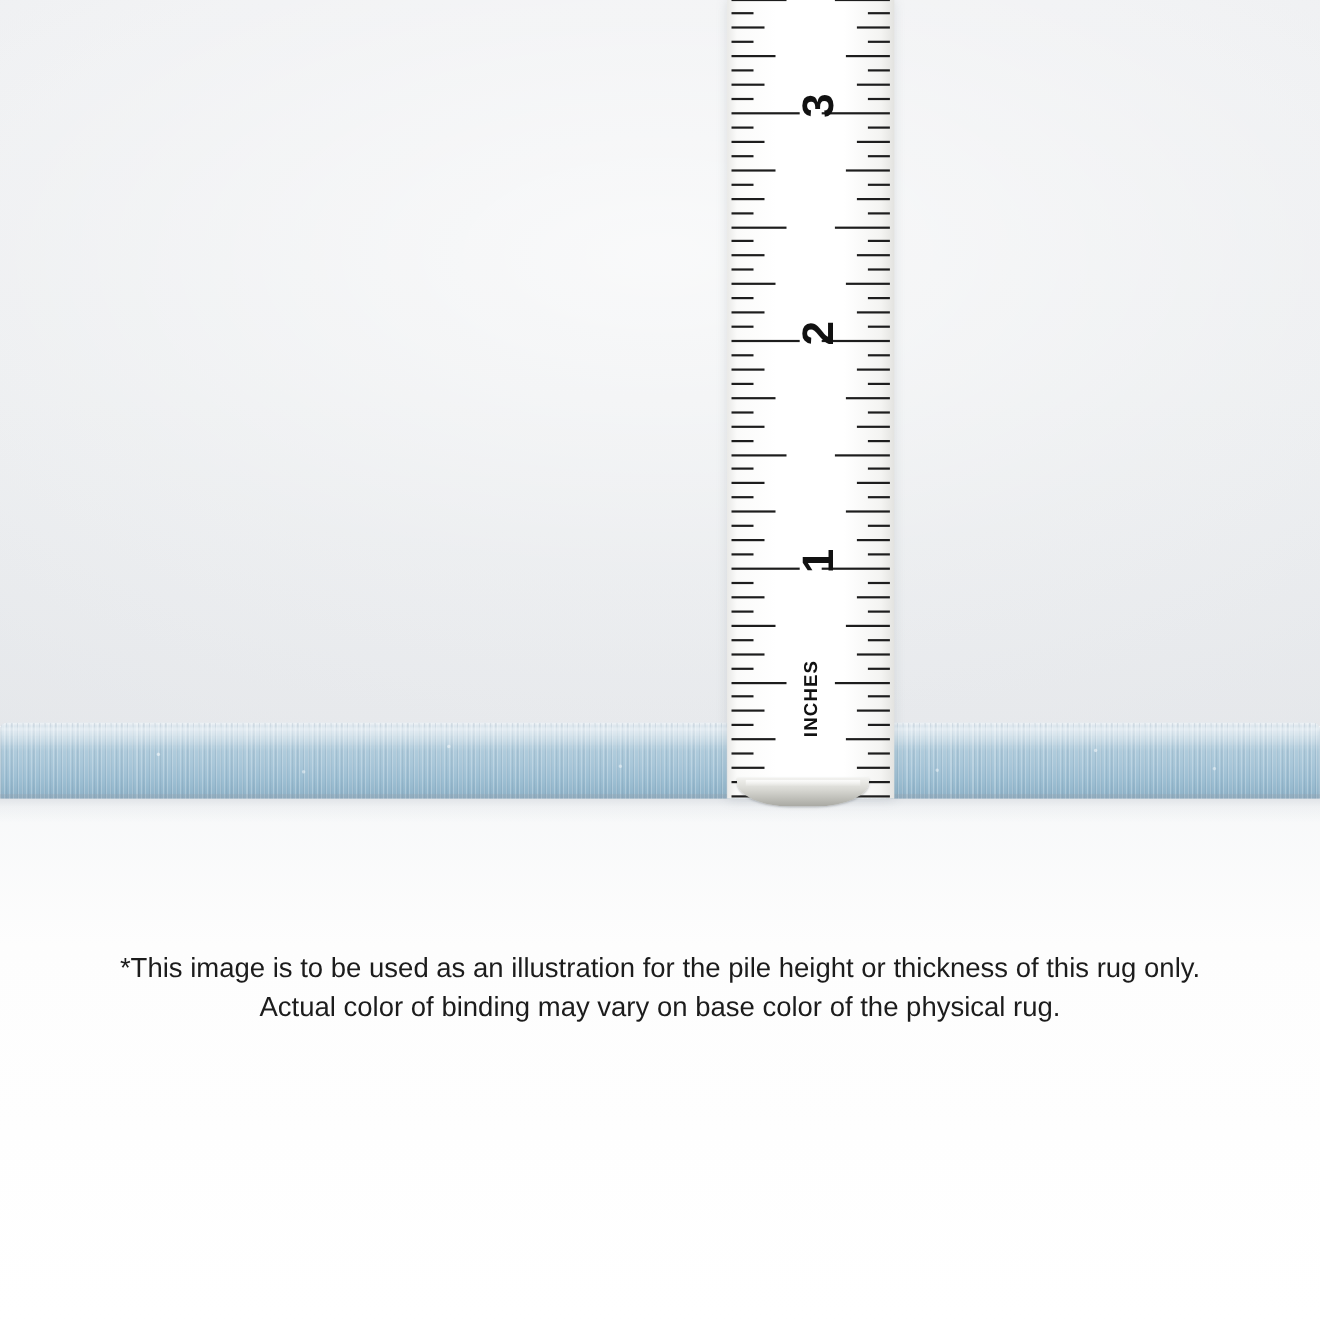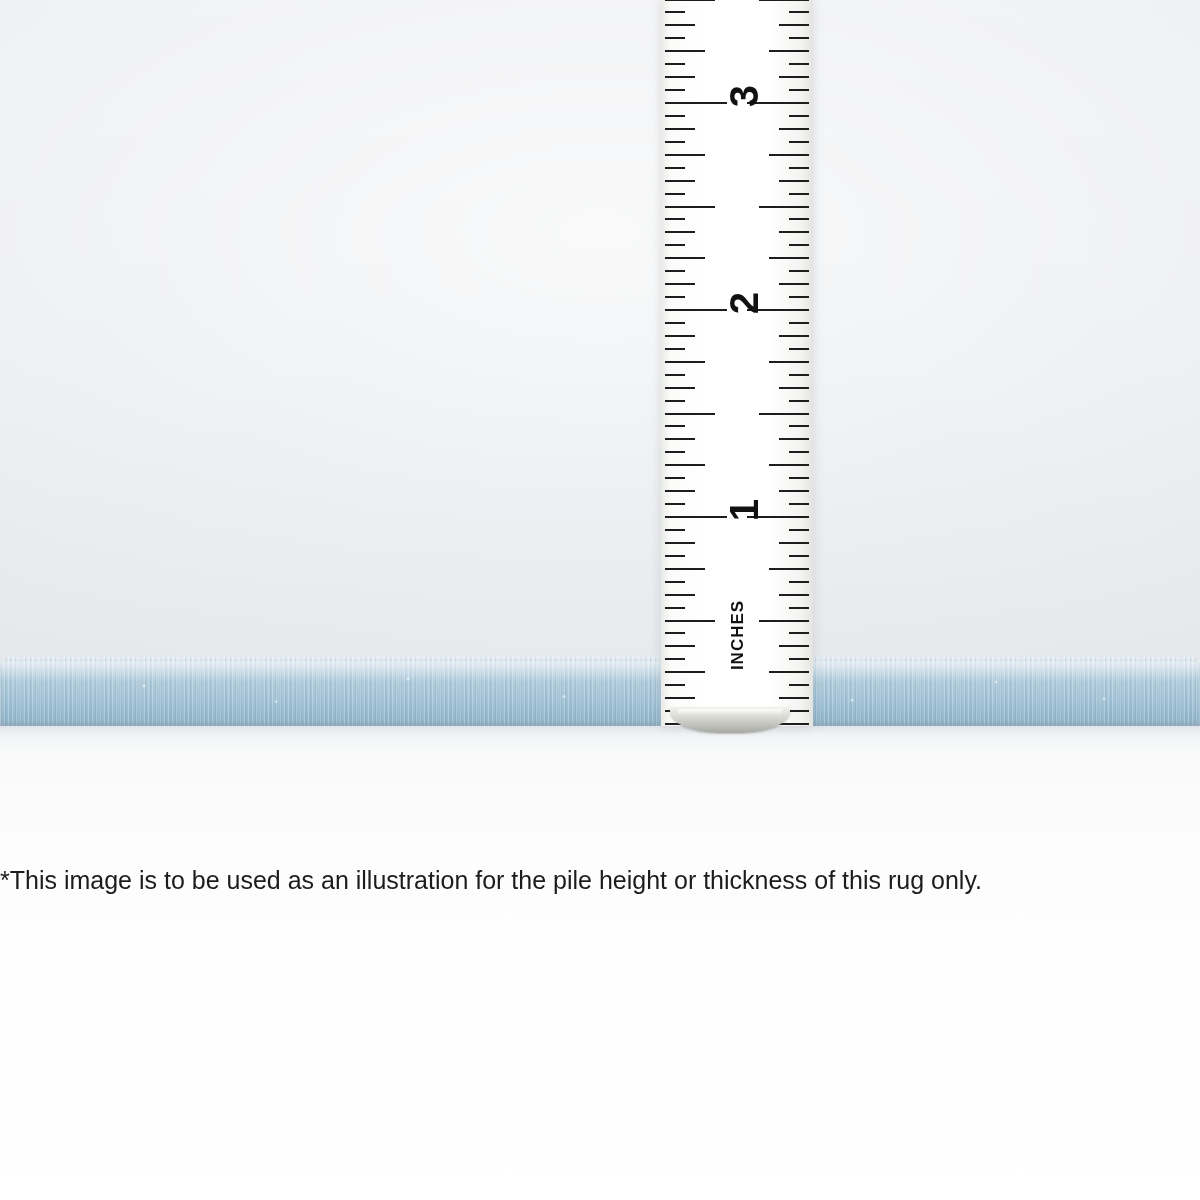--- a/index.html
+++ b/index.html
@@ -186,21 +186,21 @@
     transform-origin: 50% 50%;
     white-space: nowrap;
   }
 
   
   .caption {
     position: absolute;
     left: 0;
     top: 862px;
     width: 1200px;
-    text-align: left;
+    text-align: center;
     color: #1c1c1c;
     font-family: "Liberation Sans", sans-serif;
     font-size: 25px;
     line-height: 36px;
   }
   .caption .line { display: block; }
 </style>
 </head>
 <body>
 
@@ -339,15 +339,16 @@
     <div class="tape-number" style="left:72px; top:76px;">3</div>
     <div class="tape-number" style="left:72px; top:283px;">2</div>
     <div class="tape-number" style="left:72px; top:490px;">1</div>
 
     <div class="tape-inches-label" style="left:42px; top:625px;">INCHES</div>
   </div>
   <div class="tape-endclip"></div>
 
   <div class="caption">
     <span class="line">*This image is to be used as an illustration for the pile height or thickness of this rug only.</span>
+    <span class="line">Actual color of binding may vary on base color of the physical rug.</span>
   </div>
 
 </div>
 
 </body></html>

